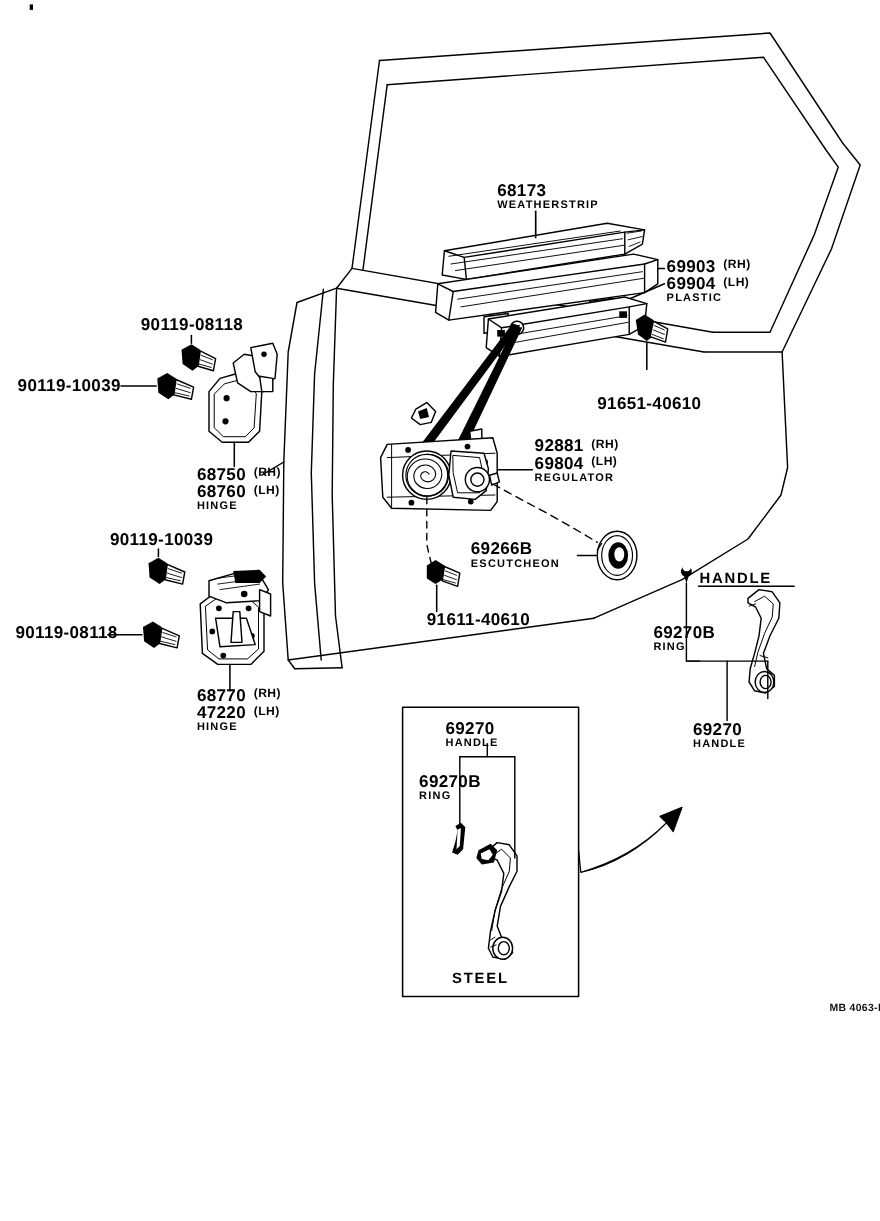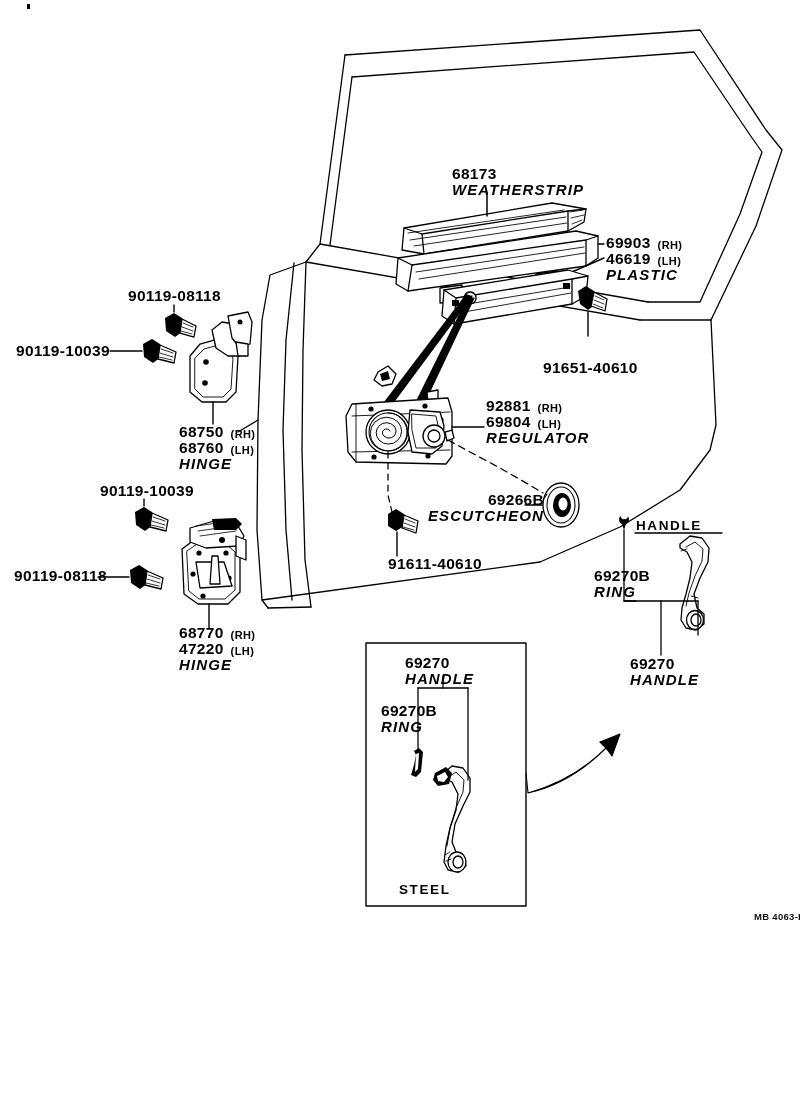--- a/index.html
+++ b/index.html
@@ -3,25 +3,25 @@
 <meta charset="utf-8">
 <title>Parts Diagram</title>
 <style>
   html,body{margin:0;padding:0;background:#ffffff;}
   body{width:800px;height:1110px;position:relative;overflow:hidden;
        font-family:"Liberation Sans", sans-serif;color:#000;}
   #stage{position:absolute;left:0;top:0;width:800px;height:1110px;}
   #stage svg{position:absolute;left:0;top:0;}
   .lbl{position:absolute;white-space:nowrap;color:#000;}
   .pn{font-size:15.5px;font-weight:bold;letter-spacing:0.3px;line-height:1.02;}
-  .nm{font-size:15px;font-weight:bold;letter-spacing:1.1px;line-height:1.0;font-style:italic;}
+  .nm{font-size:10px;font-weight:bold;letter-spacing:1.1px;line-height:1.0;}
   .side{font-size:11px;font-weight:bold;letter-spacing:0.4px;}
   .mat{font-size:13.5px;font-weight:bold;letter-spacing:1.6px;}
   .foot{font-size:9.5px;font-weight:bold;letter-spacing:0.3px;color:#111;}
-  .row{display:flex;align-items:flex-end;gap:7px;}
+  .row{display:flex;align-items:flex-start;gap:7px;}
 </style>
 </head>
 <body>
 
 <div id="stage">
 
 <svg width="800" height="1110" viewBox="0 0 800 1110" fill="none" stroke="#000" stroke-width="1.3" stroke-linejoin="round" stroke-linecap="round">
 
   <rect x="27" y="4" width="3" height="5" fill="#000" stroke="none"></rect>
 
@@ -293,21 +293,21 @@
   <div class="pn">68173</div>
   <div class="nm">WEATHERSTRIP</div>
 </div>
 
 <div class="lbl" style="left:606px;top:235px;">
   <div class="row">
     <span class="pn">69903</span>
     <span class="side">(RH)</span>
   </div>
   <div class="row">
-    <span class="pn">46619</span>
+    <span class="pn">69904</span>
     <span class="side">(LH)</span>
   </div>
   <div class="nm">PLASTIC</div>
 </div>
 
 <div class="lbl pn" style="left:128px;top:288px;">90119-08118</div>
 <div class="lbl pn" style="left:16px;top:343px;">90119-10039</div>
 
 <div class="lbl" style="left:179px;top:424px;">
   <div class="row">
@@ -343,21 +343,21 @@
     <span class="pn">92881</span>
     <span class="side">(RH)</span>
   </div>
   <div class="row">
     <span class="pn">69804</span>
     <span class="side">(LH)</span>
   </div>
   <div class="nm">REGULATOR</div>
 </div>
 
-<div class="lbl" style="left:428px;top:492px;text-align:right;">
+<div class="lbl" style="left:428px;top:492px;">
   <div class="pn">69266B</div>
   <div class="nm">ESCUTCHEON</div>
 </div>
 
 <div class="lbl pn" style="left:354px;top:556px;margin-left:34px;">91611-40610</div>
 
 <div class="lbl mat" style="left:636px;top:518px;">HANDLE</div>
 <div class="lbl" style="left:594px;top:568px;">
   <div class="pn">69270B</div>
   <div class="nm">RING</div>
@@ -368,17 +368,17 @@
 </div>
 
 <div class="lbl" style="left:405px;top:655px;">
   <div class="pn">69270</div>
   <div class="nm">HANDLE</div>
 </div>
 <div class="lbl" style="left:381px;top:703px;">
   <div class="pn">69270B</div>
   <div class="nm">RING</div>
 </div>
-<div class="lbl mat" style="left:399px;top:882px;">STEEL</div>
+<div class="lbl mat" style="left:411px;top:882px;">STEEL</div>
 
 <div class="lbl foot" style="left:754px;top:911px;">MB 4063-D</div>
 
 </div>
 
 </body></html>

